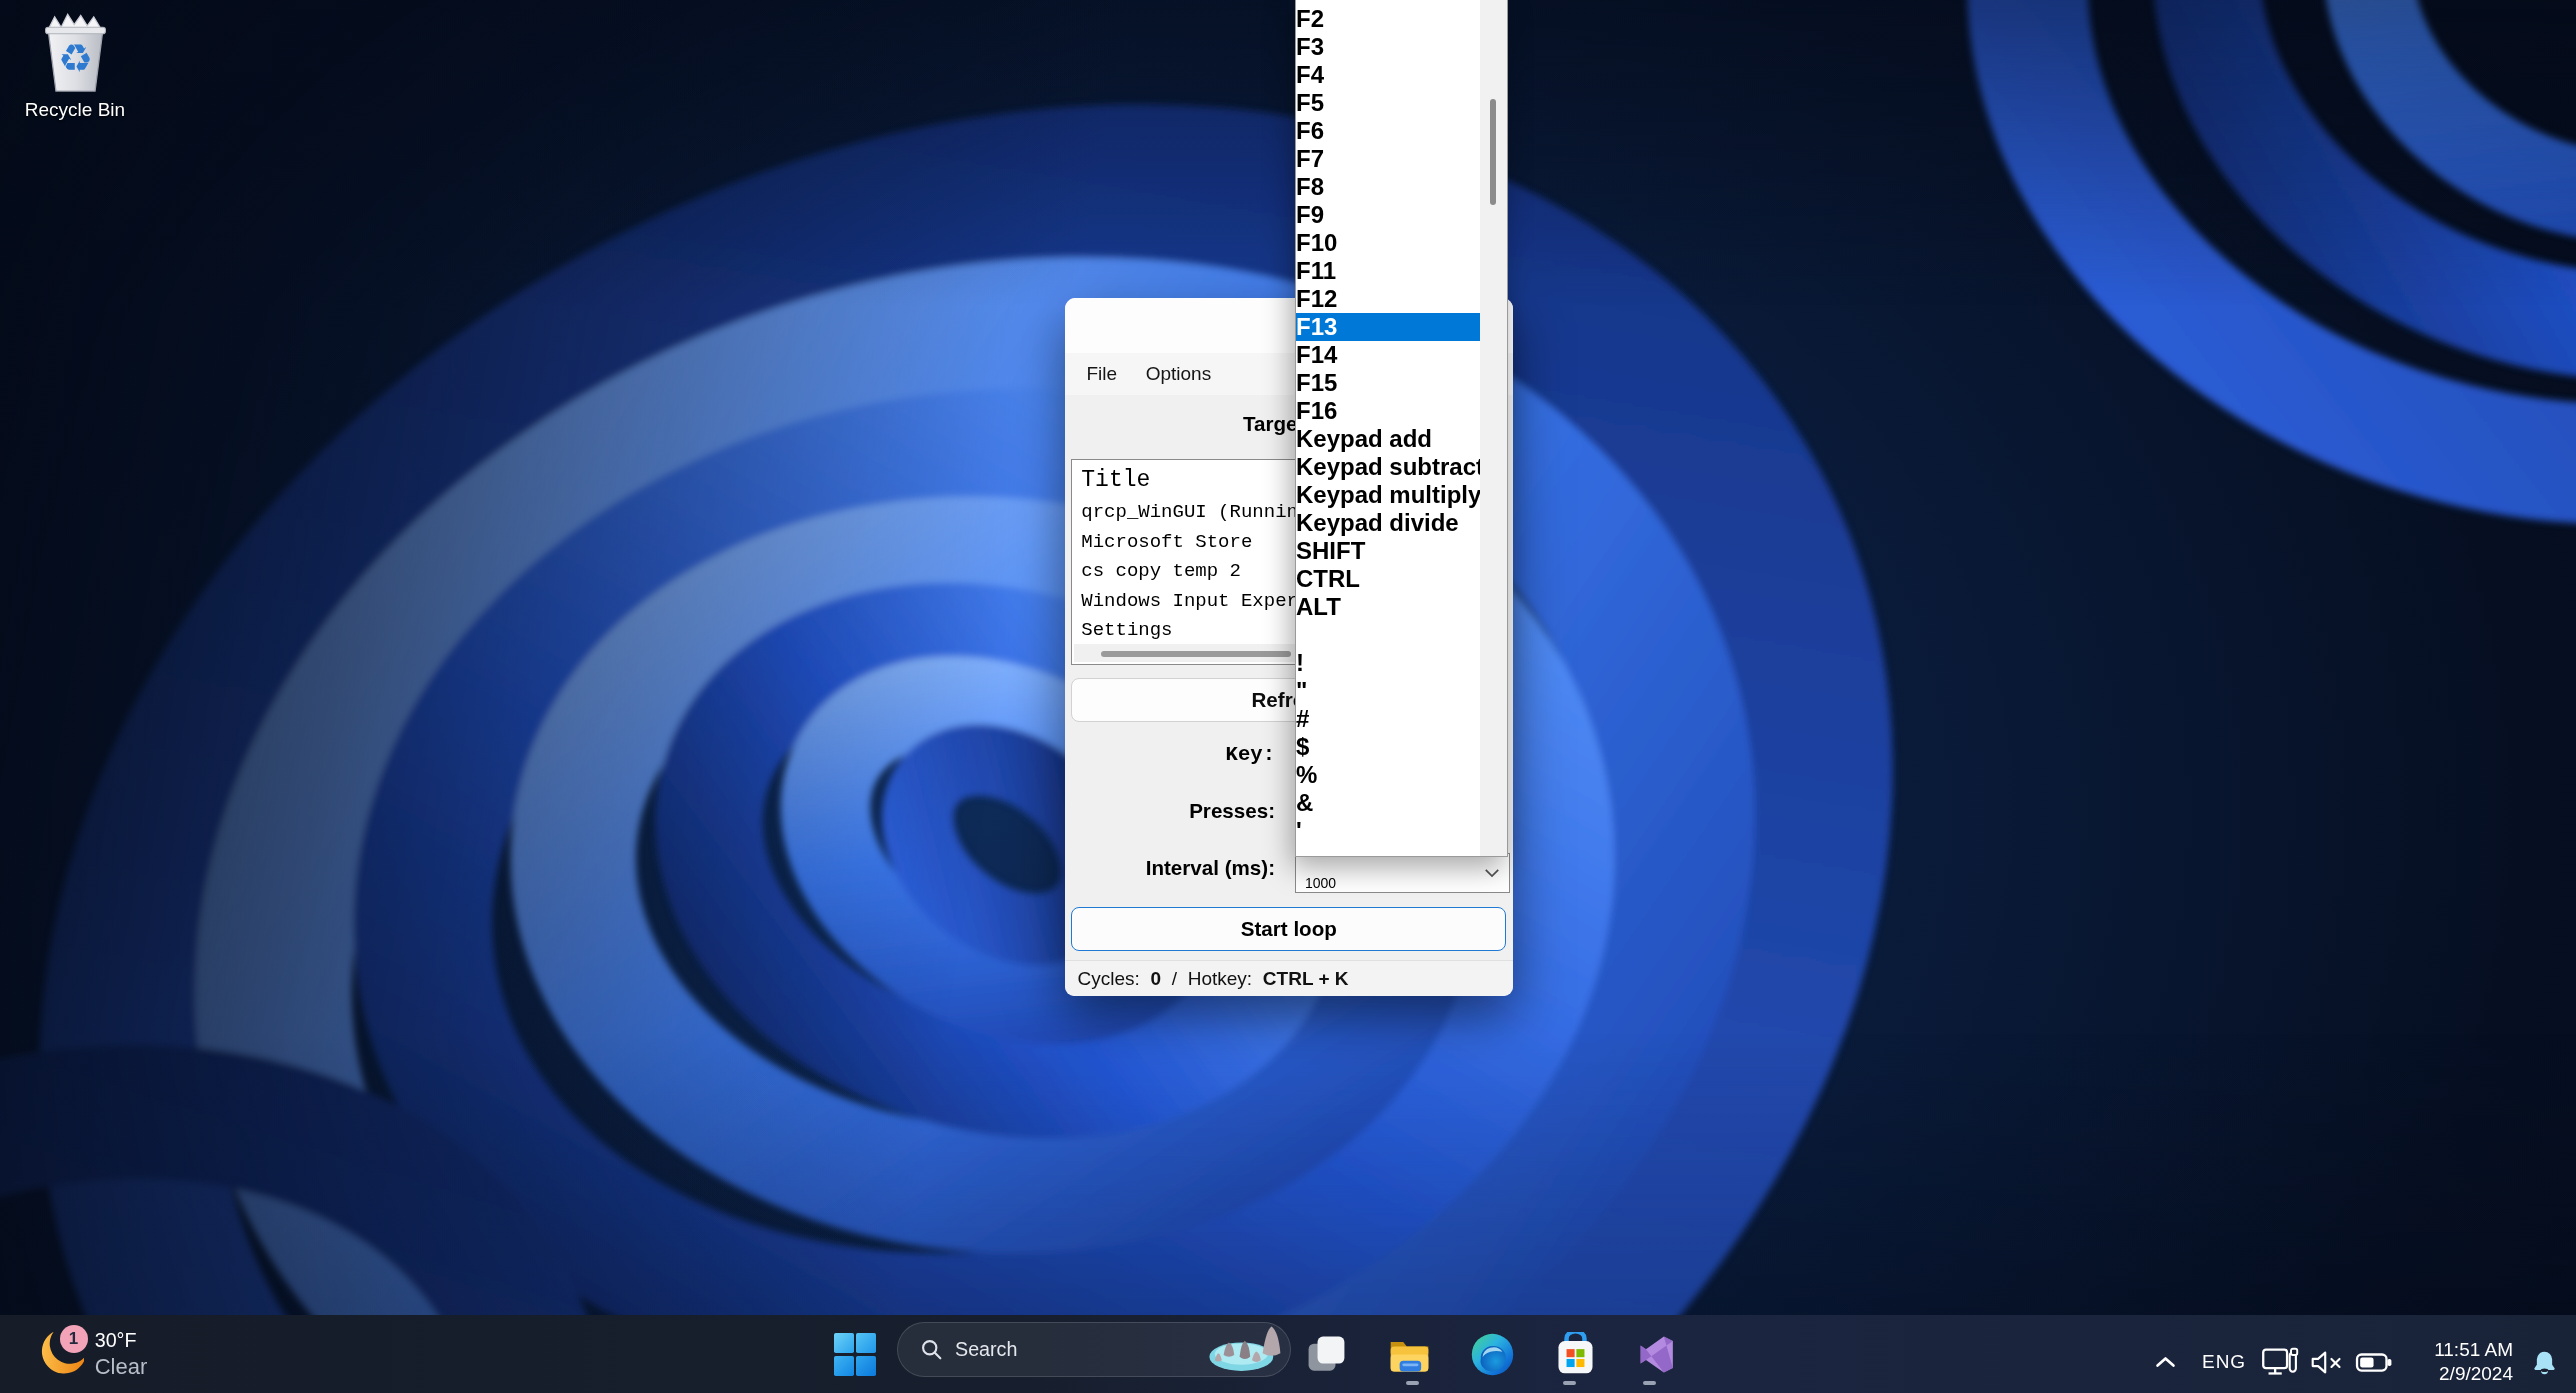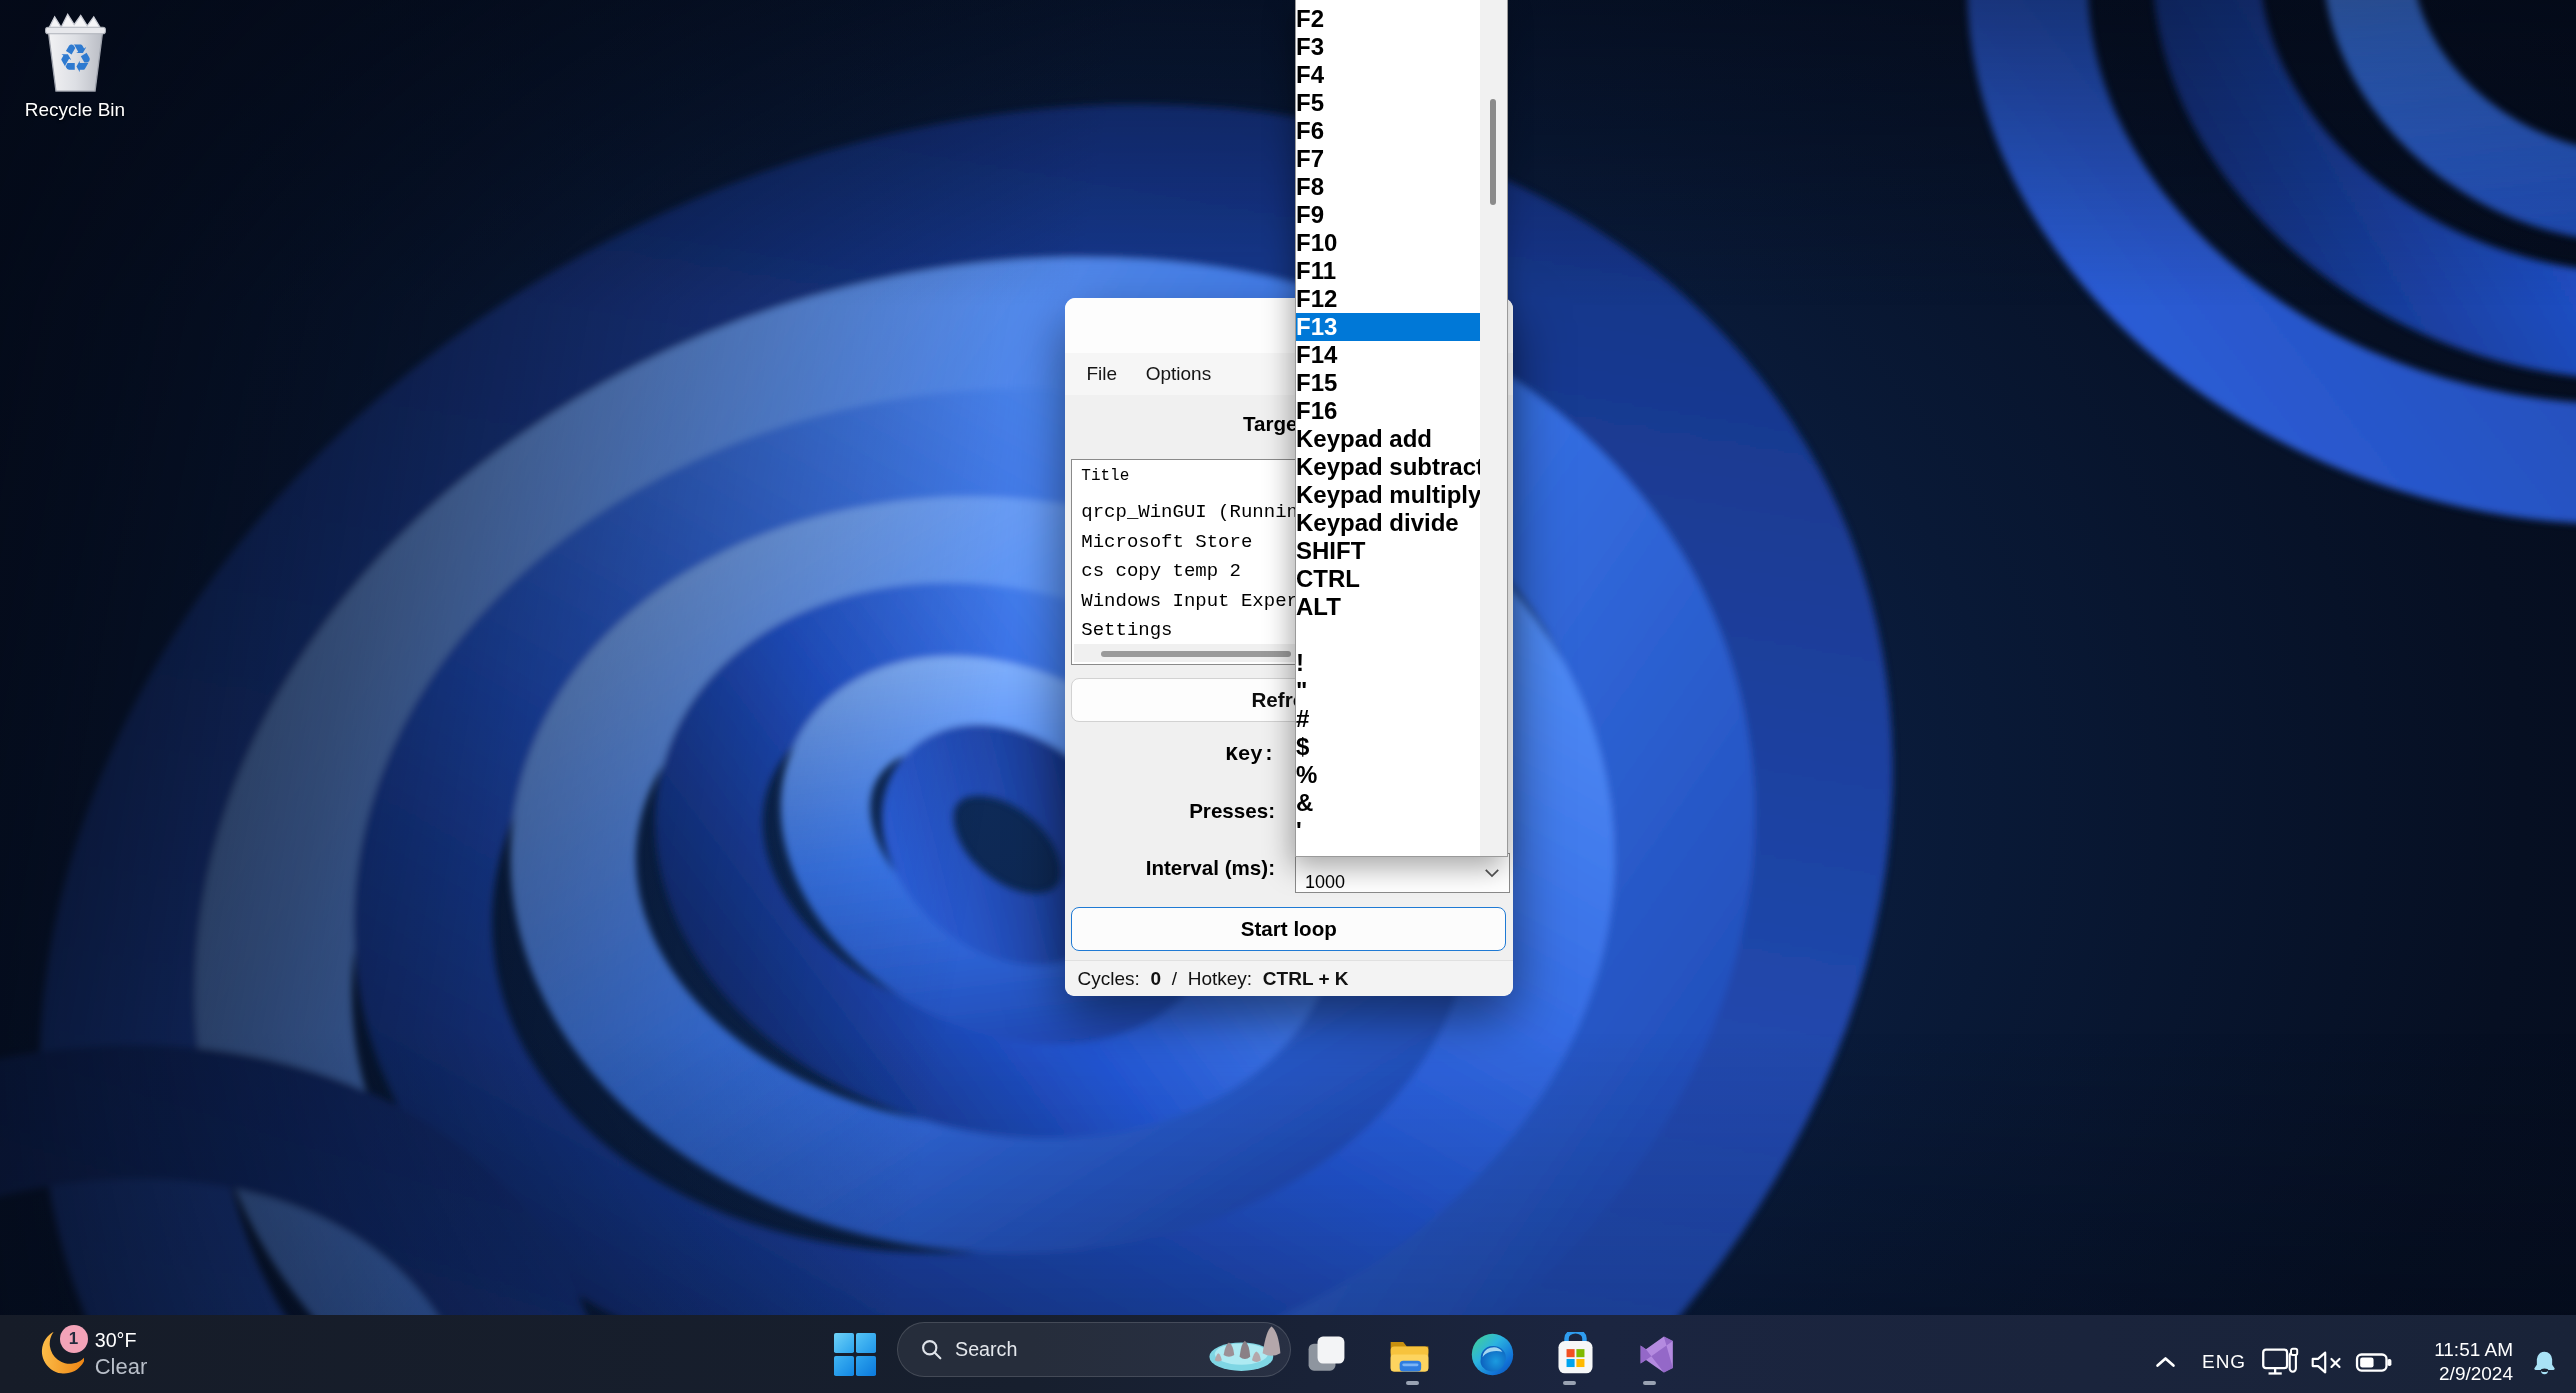--- a/index.html
+++ b/index.html
@@ -19,32 +19,32 @@
   
   .app-window{position:absolute;left:1065px;top:298px;width:448px;height:698px;
     border-radius:10.7px;background:#f0f0f0;box-shadow:0 19.7px 54px rgba(0,0,0,.5);z-index:20;}
   .titlebar{position:absolute;left:0;top:0;width:100%;height:55px;background:#fdfdfd;border-radius:10.7px 10.7px 0 0;}
   .menubar{position:absolute;left:0;top:55px;width:100%;height:42px;background:#f6f6f6;display:flex;align-items:center;}
   .menu-item{font-size:19px;color:#151515;padding:0 14.3px;height:100%;display:flex;align-items:center;}
   .menu-item:first-child{margin-left:7.2px;}
   .target-label{position:absolute;left:178px;top:114px;font-size:20.6px;font-weight:bold;color:#000;white-space:nowrap;}
   .winlist{position:absolute;left:6.3px;top:161px;width:435px;height:204px;background:#fff;
     border:0.9px solid #8a8a8a;overflow:hidden;font-family:"Liberation Mono",monospace;}
-  .winlist .hdr{position:absolute;left:9px;top:7.2px;font-size:16px;color:#000;}
+  .winlist .hdr{position:absolute;left:9px;top:7.2px;font-size:23px;color:#000;}
   .winlist .rows{position:absolute;left:9px;top:38px;right:0;}
   .winlist .row{height:29.5px;line-height:29.5px;font-size:19px;color:#000;white-space:nowrap;}
   .hscroll{position:absolute;left:1.8px;right:1.8px;bottom:1.8px;height:18px;background:#f0f0f0;}
   .hscroll .thumb{position:absolute;left:27px;top:6.3px;width:190px;height:6.3px;background:#9a9a9a;border-radius:3.6px;}
   .refresh-btn{position:absolute;left:6.3px;top:380px;width:435px;height:42px;border-radius:8px;
     background:#fdfdfd;border:0.9px solid #d2d2d2;font-size:20.6px;font-weight:bold;color:#0d0d0d;
     display:flex;align-items:center;justify-content:center;}
   .fld-label{position:absolute;left:0;width:210px;text-align:right;font-size:20.6px;font-weight:bold;color:#000;}
   .interval-combo{position:absolute;left:230px;top:555px;width:213px;height:38px;background:#fff;
     border:0.9px solid #8a8a8a;display:flex;align-items:center;z-index:5;}
-  .interval-combo .val{font-size:18px;color:#000;padding-left:9px;flex:1;margin-top:19px;}
+  .interval-combo .val{font-size:14px;color:#000;padding-left:9px;flex:1;margin-top:19px;}
   .interval-combo .chev{margin-right:9px;}
   .start-btn{position:absolute;left:6.3px;top:609px;width:435px;height:44px;border-radius:8px;
     background:#fcfcfc;border:1.8px solid #1f7ad4;font-size:20.6px;font-weight:bold;color:#000;
     display:flex;align-items:center;justify-content:center;box-sizing:border-box;}
   .statusbar{position:absolute;left:0;top:662px;width:100%;height:36px;background:#f3f3f3;
     border-top:0.9px solid #e0e0e0;border-radius:0 0 9px 9px;display:flex;align-items:center;
     font-size:19px;color:#111;box-sizing:border-box;padding-left:12.5px;}
   .statusbar .b{font-weight:bold;}
   .statusbar span{margin-right:10.7px;white-space:nowrap;}
 

